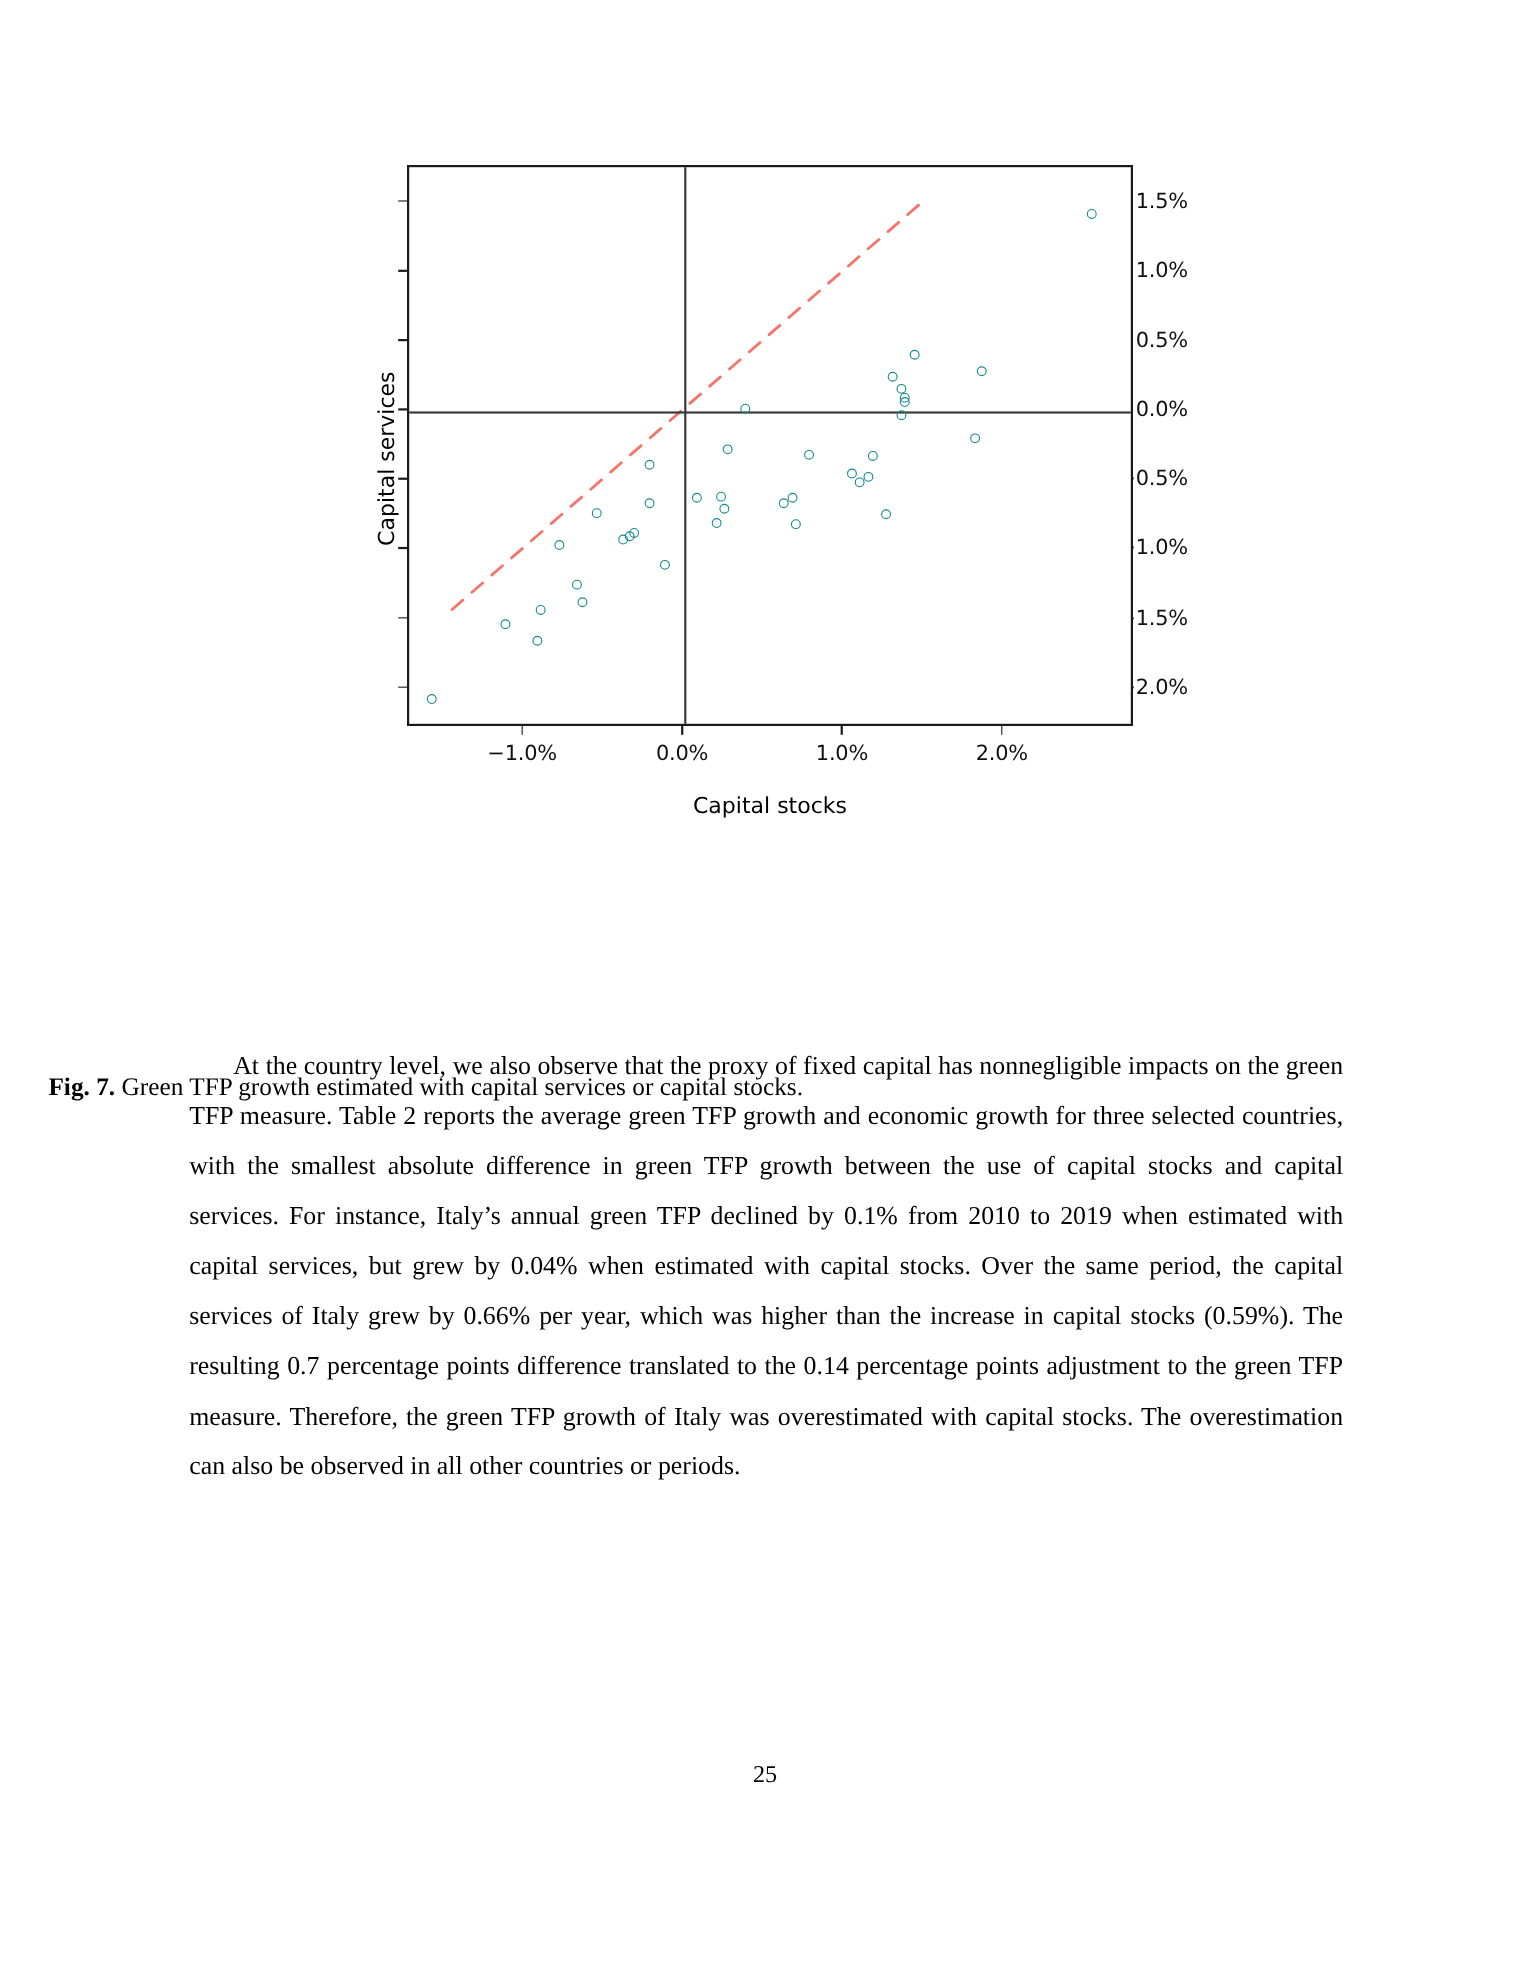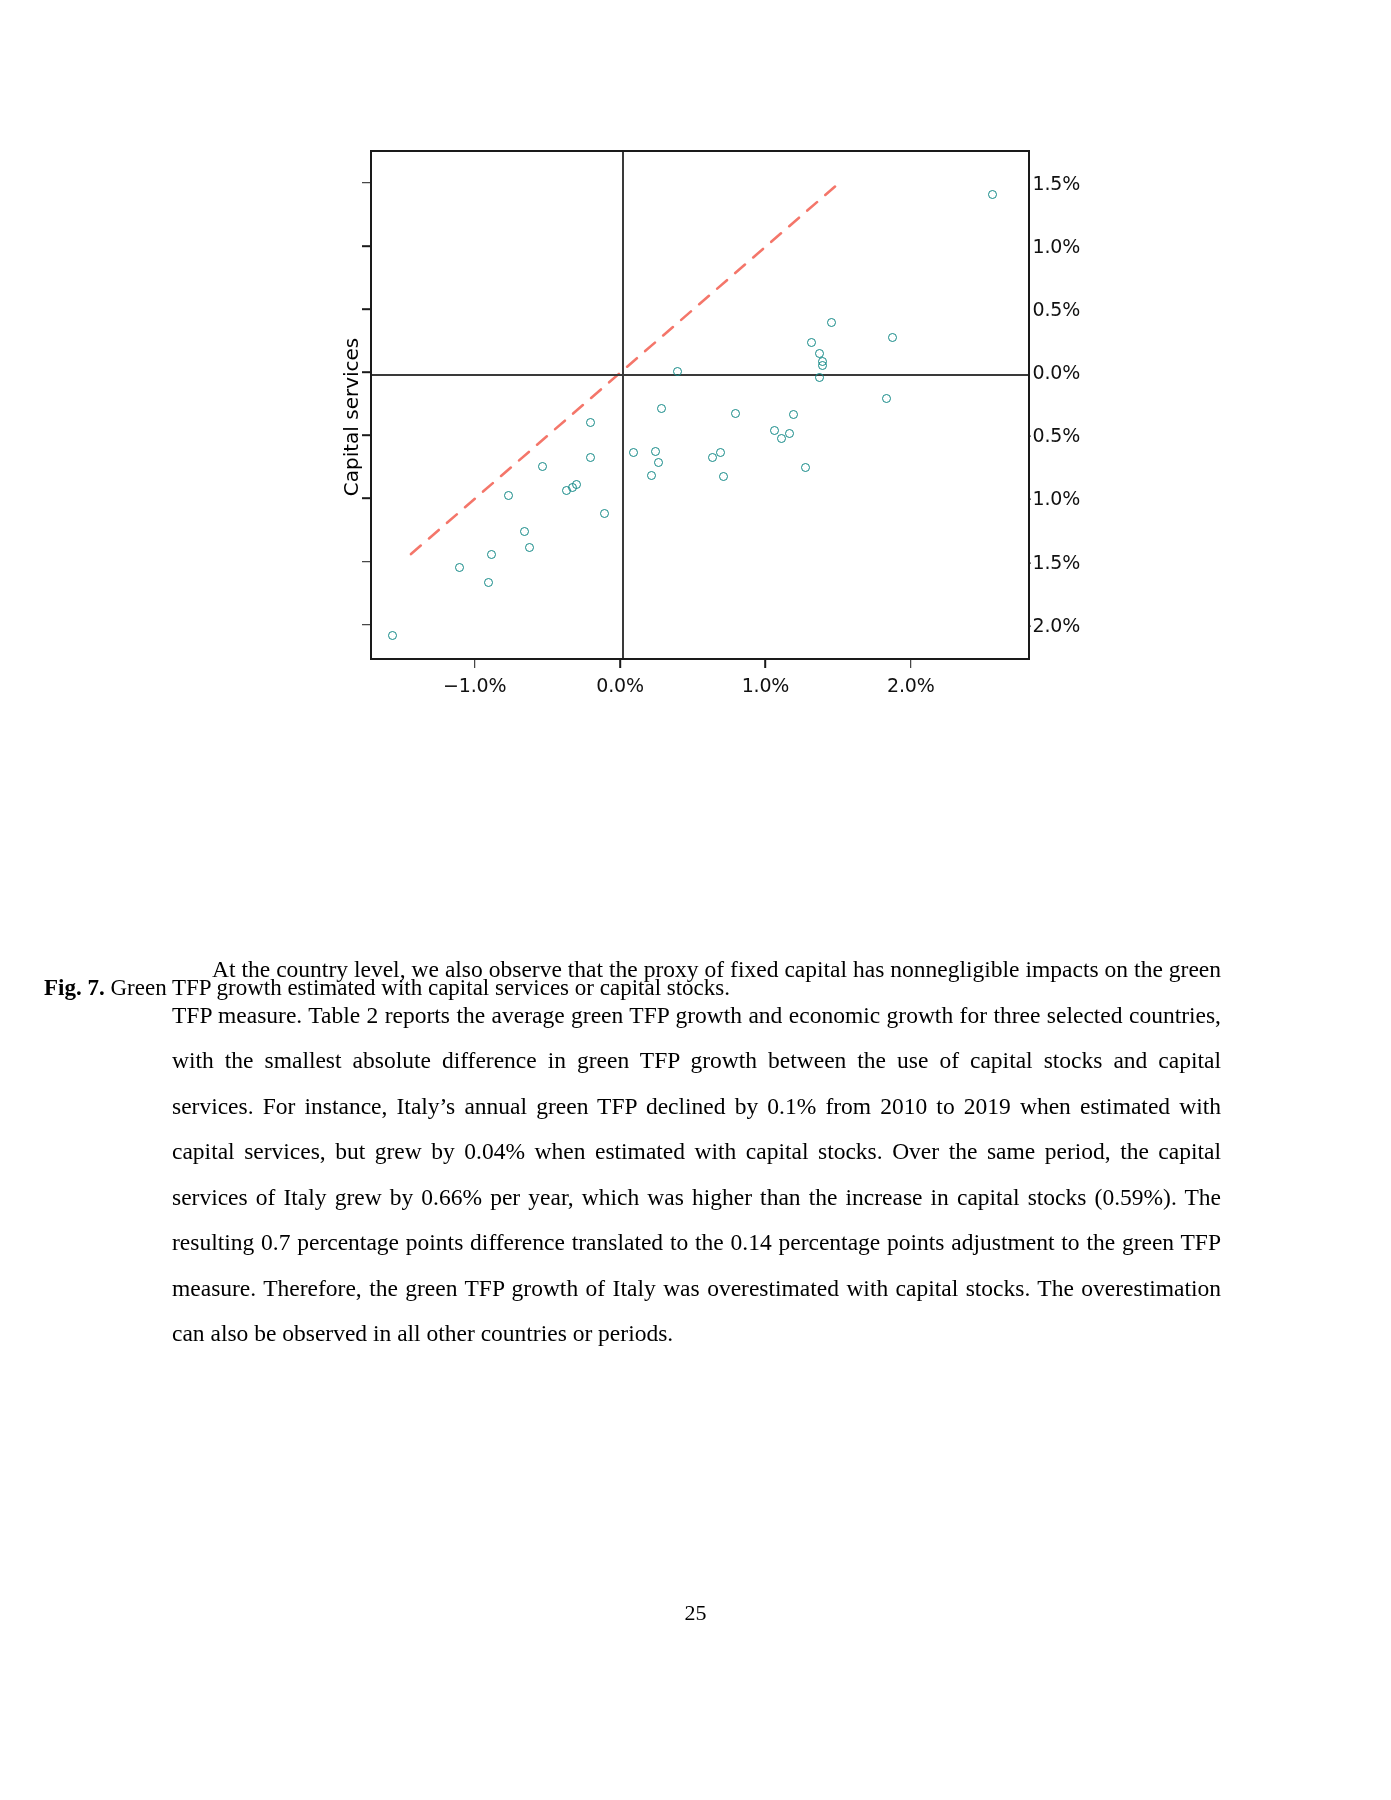--- a/index.html
+++ b/index.html
@@ -232,20 +232,21 @@
           <div class="pt" style="left: 450.661px; top: 209.554px; border-color: rgb(20, 138, 136);"></div>
           <div class="pt" style="left: 450.661px; top: 213.342px; border-color: rgb(20, 138, 136);"></div>
           <div class="pt" style="left: 447.753px; top: 225.965px; border-color: rgb(20, 138, 136);"></div>
           <div class="pt" style="left: 459.383px; top: 170.421px; border-color: rgb(20, 138, 136);"></div>
           <div class="pt" style="left: 520.441px; top: 185.569px; border-color: rgb(20, 138, 136);"></div>
           <div class="pt" style="left: 514.626px; top: 246.163px; border-color: rgb(20, 138, 136);"></div>
           <div class="pt" style="left: 620.749px; top: 42.9208px; border-color: rgb(20, 138, 136);"></div>
         </div>
     </div>
 
+    <div id="xlabel">Capital stocks</div>
   </div>
 
   <div id="caption">
     <span class="figlabel">Fig. 7.</span>
     <span>Green TFP growth estimated with capital services or capital stocks.</span>
   </div>
 </div>
 
 <div id="body-text">
   <p>At the country level, we also observe that the proxy of fixed capital has nonnegligible impacts on the green TFP measure. Table 2 reports the average green TFP growth and economic growth for three selected countries, with the smallest absolute difference in green TFP growth between the use of capital stocks and capital services. For instance, Italy’s annual green TFP declined by 0.1% from 2010 to 2019 when estimated with capital services, but grew by 0.04% when estimated with capital stocks. Over the same period, the capital services of Italy grew by 0.66% per year, which was higher than the increase in capital stocks (0.59%). The resulting 0.7 percentage points difference translated to the 0.14 percentage points adjustment to the green TFP measure. Therefore, the green TFP growth of Italy was overestimated with capital stocks. The overestimation can also be observed in all other countries or periods.</p>

